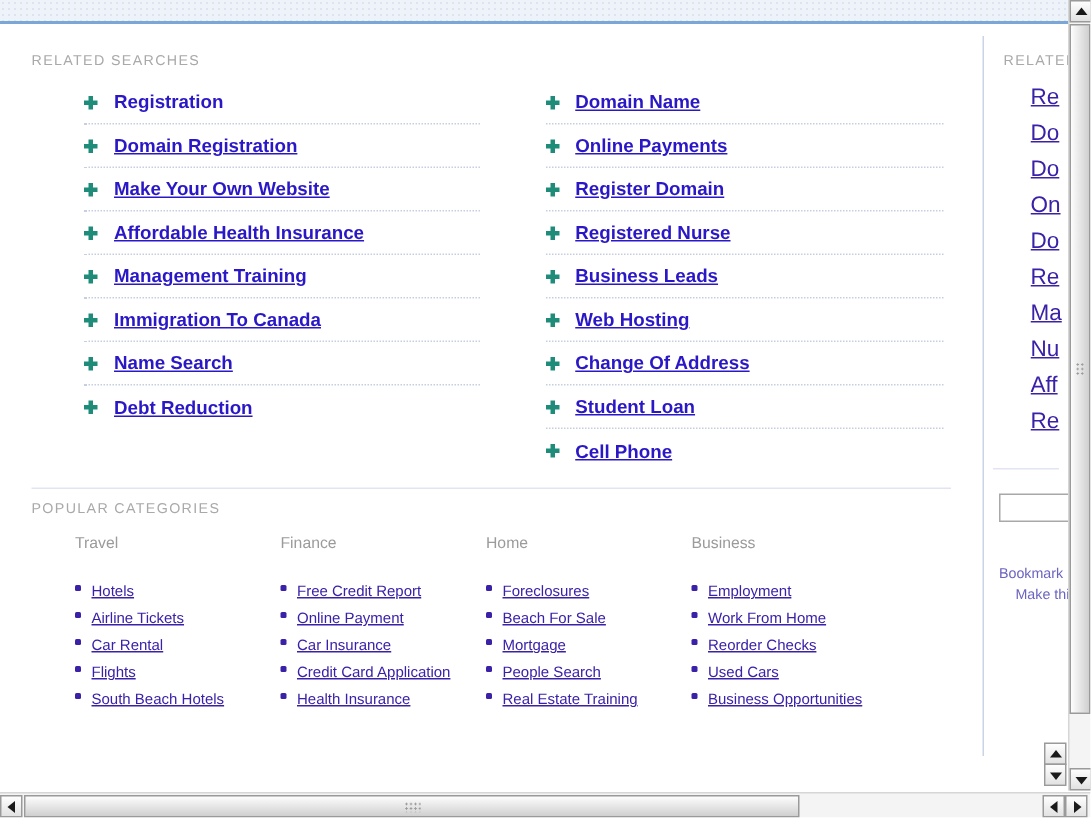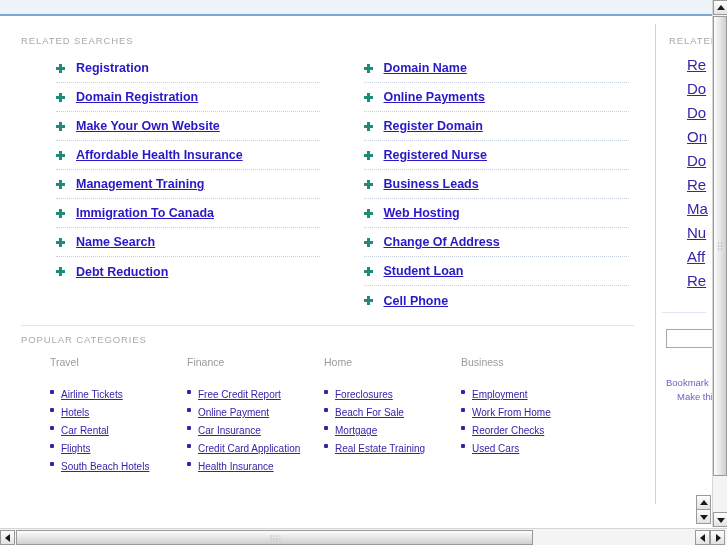--- a/index.html
+++ b/index.html
@@ -386,22 +386,22 @@
 
       <div class="cat-rule"></div>
 
       <div class="section-label" style="padding-top:8px;">POPULAR CATEGORIES</div>
 
       <div class="cats">
 
         <div class="cat-col">
           <div class="cat-title">Travel</div>
           <ul class="cat-list">
+            <li><span class="cat-bullet"></span><span class="cat-link">Hotels</span></li>
             <li><span class="cat-bullet"></span><span class="cat-link">Airline Tickets</span></li>
-            <li><span class="cat-bullet"></span><span class="cat-link">Hotels</span></li>
             <li><span class="cat-bullet"></span><span class="cat-link">Car Rental</span></li>
             <li><span class="cat-bullet"></span><span class="cat-link">Flights</span></li>
             <li><span class="cat-bullet"></span><span class="cat-link">South Beach Hotels</span></li>
           </ul>
         </div>
 
         <div class="cat-col">
           <div class="cat-title">Finance</div>
           <ul class="cat-list">
             <li><span class="cat-bullet"></span><span class="cat-link">Free Credit Report</span></li>
@@ -411,31 +411,33 @@
             <li><span class="cat-bullet"></span><span class="cat-link">Health Insurance</span></li>
           </ul>
         </div>
 
         <div class="cat-col">
           <div class="cat-title">Home</div>
           <ul class="cat-list">
             <li><span class="cat-bullet"></span><span class="cat-link">Foreclosures</span></li>
             <li><span class="cat-bullet"></span><span class="cat-link">Beach For Sale</span></li>
             <li><span class="cat-bullet"></span><span class="cat-link">Mortgage</span></li>
+            <li><span class="cat-bullet"></span><span class="cat-link">People Search</span></li>
             <li><span class="cat-bullet"></span><span class="cat-link">Real Estate Training</span></li>
           </ul>
         </div>
 
         <div class="cat-col">
           <div class="cat-title">Business</div>
           <ul class="cat-list">
             <li><span class="cat-bullet"></span><span class="cat-link">Employment</span></li>
             <li><span class="cat-bullet"></span><span class="cat-link">Work From Home</span></li>
             <li><span class="cat-bullet"></span><span class="cat-link">Reorder Checks</span></li>
             <li><span class="cat-bullet"></span><span class="cat-link">Used Cars</span></li>
+            <li><span class="cat-bullet"></span><span class="cat-link">Business Opportunities</span></li>
           </ul>
         </div>
 
       </div>
     </div>
 
     <div class="sidebar">
       <div class="sb-label">RELATED</div>
       <ul class="sb-list">
         <li><span class="sb-link">Re</span></li>

